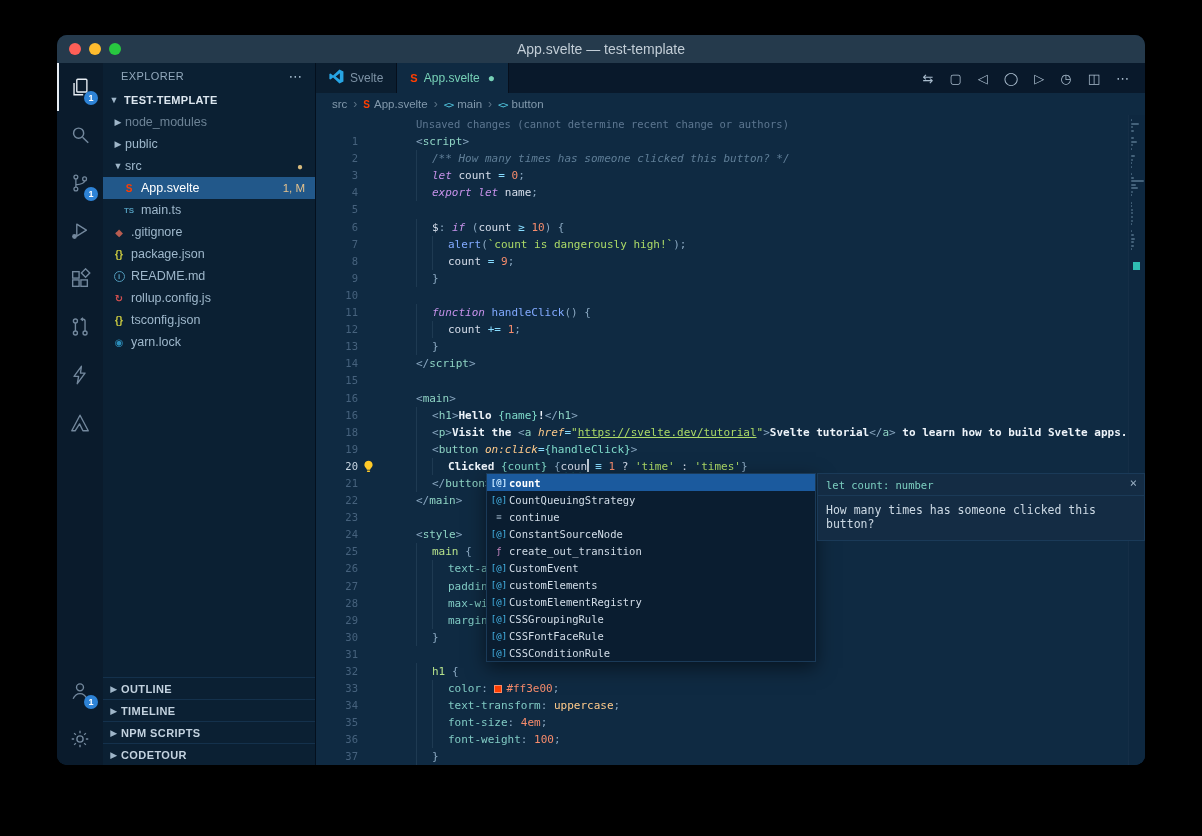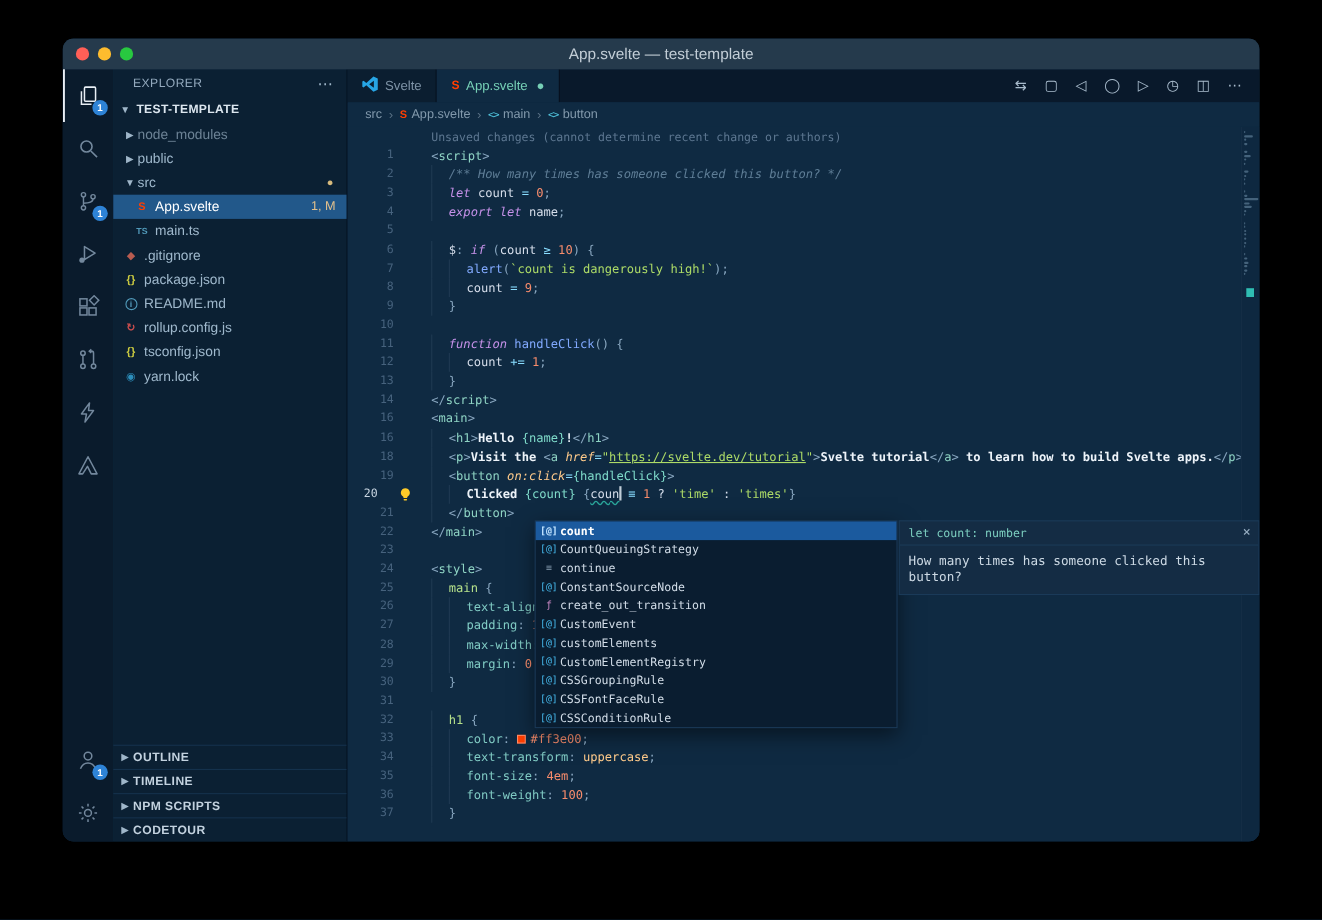--- a/index.html
+++ b/index.html
@@ -57,23 +57,23 @@
   .ed-actions { margin-left:auto; display:flex; align-items:center; gap:16px; padding-right:16px; color:#a9bccd; font-size:13px; }
   .ed-actions span { cursor:pointer; }
   .breadcrumbs { height:22px; flex:none; background:#0f2a42; display:flex; align-items:center; gap:6px; padding-left:16px; font-size:11.5px; color:#8299ac; }
   .bc-item { cursor:pointer; display:flex; align-items:center; gap:4px; }
   .bc-sep { color:#5a7185; font-size:12px; }
   .bc-svelte { color:#ff3e00; font-weight:700; font-size:10px; }
   .bc-sym { color:#52c7e0; font-size:9.5px; font-family:"DejaVu Sans Mono",monospace; letter-spacing:-1px; }
   
   .editor { flex:1; position:relative; background:#0f2a42; overflow:hidden; font-family:"DejaVu Sans Mono",monospace; font-size:11px; }
   #codeLines { padding-top:1px; }
-  .code-line { height:17.1px; line-height:17.1px; white-space:pre; position:relative; padding-left:76px; color:#d6deeb; }
+  .code-line { height:17.1px; line-height:17.1px; white-space:pre; position:relative; padding-left:100px; color:#d6deeb; }
   .ln { position:absolute; left:0; top:0; width:42px; text-align:right; color:#46627d; font-size:10.5px; }
-  .ln.cur { color:#c9d6e2;text-align:center; }
+  .ln.cur { color:#c9d6e2; }
   .annot { color:#5d7791; font-size:10.5px; }
   .ind { display:inline-block; width:16px; height:17.1px; vertical-align:top; border-left:1px solid rgba(125,155,185,.14); }
   .tk-kw { color:#c792ea; font-style:italic; }
   .tk-v  { color:#d6deeb; }
   .tk-mt { color:#edf3f9; font-weight:600;text-align:right; }
   .tk-s  { color:#addb67; }
   .tk-lk { color:#addb67; text-decoration:underline; }
   .tk-n  { color:#f78c6c; }
   .tk-c  { color:#5f7e97; font-style:italic; }
   .tk-f  { color:#82aaff; }
@@ -326,20 +326,21 @@
             <div class="code-line"><span class="ln">5</span></div>
             <div class="code-line"><span class="ln">6</span><span class="ind"></span><span class="tk-v">$</span><span class="tk-p">: </span><span class="tk-kw">if </span><span class="tk-p">(</span><span class="tk-v">count </span><span class="tk-o">≥ </span><span class="tk-n">10</span><span class="tk-p">) {</span></div>
             <div class="code-line"><span class="ln">7</span><span class="ind"></span><span class="ind"></span><span class="tk-f">alert</span><span class="tk-p">(</span><span class="tk-s">`count is dangerously high!`</span><span class="tk-p">);</span></div>
             <div class="code-line"><span class="ln">8</span><span class="ind"></span><span class="ind"></span><span class="tk-v">count </span><span class="tk-o">= </span><span class="tk-n">9</span><span class="tk-p">;</span></div>
             <div class="code-line"><span class="ln">9</span><span class="ind"></span><span class="tk-p">}</span></div>
             <div class="code-line"><span class="ln">10</span></div>
             <div class="code-line"><span class="ln">11</span><span class="ind"></span><span class="tk-kw">function </span><span class="tk-f">handleClick</span><span class="tk-p">() {</span></div>
             <div class="code-line"><span class="ln">12</span><span class="ind"></span><span class="ind"></span><span class="tk-v">count </span><span class="tk-o">+= </span><span class="tk-n">1</span><span class="tk-p">;</span></div>
             <div class="code-line"><span class="ln">13</span><span class="ind"></span><span class="tk-p">}</span></div>
             <div class="code-line"><span class="ln">14</span><span class="tk-p">&lt;/</span><span class="tk-t">script</span><span class="tk-p">&gt;</span></div>
+            <div class="code-line"><span class="ln">15</span></div>
             <div class="code-line"><span class="ln">16</span><span class="tk-p">&lt;</span><span class="tk-t">main</span><span class="tk-p">&gt;</span></div>
             <div class="code-line"><span class="ln">16</span><span class="ind"></span><span class="tk-p">&lt;</span><span class="tk-t">h1</span><span class="tk-p">&gt;</span><span class="tk-mt">Hello </span><span class="tk-x">{name}</span><span class="tk-mt">!</span><span class="tk-p">&lt;/</span><span class="tk-t">h1</span><span class="tk-p">&gt;</span></div>
             <div class="code-line"><span class="ln">18</span><span class="ind"></span><span class="tk-p">&lt;</span><span class="tk-t">p</span><span class="tk-p">&gt;</span><span class="tk-mt">Visit the </span><span class="tk-p">&lt;</span><span class="tk-t">a</span><span class="tk-a"> href</span><span class="tk-o">=</span><span class="tk-s">"</span><span class="tk-lk">https://svelte.dev/tutorial</span><span class="tk-s">"</span><span class="tk-p">&gt;</span><span class="tk-mt">Svelte tutorial</span><span class="tk-p">&lt;/</span><span class="tk-t">a</span><span class="tk-p">&gt;</span><span class="tk-mt"> to learn how to build Svelte apps.</span><span class="tk-p">&lt;/</span><span class="tk-t">p</span><span class="tk-p">&gt;</span></div>
             <div class="code-line"><span class="ln">19</span><span class="ind"></span><span class="tk-p">&lt;</span><span class="tk-t">button</span><span class="tk-a"> on:click</span><span class="tk-o">=</span><span class="tk-x">{handleClick}</span><span class="tk-p">&gt;</span></div>
             <div class="code-line"><span class="ln cur">20</span><span class="bulb"><svg viewBox="0 0 16 16" width="13" height="13">
                   <path d="M8 1a5 5 0 0 0-3 9c.6.5 1 1 1 2h4c0-1 .4-1.5 1-2a5 5 0 0 0-3-9z" fill="#ffca28"></path>
                   <rect x="6" y="13" width="4" height="1.8" rx="0.9" fill="#ffca28"></rect>
                 </svg></span><span class="ind"></span><span class="ind"></span><span class="tk-mt">Clicked </span><span class="tk-x">{count}</span><span class="tk-v"> </span><span class="tk-p">{</span><span class="tk-sq">coun</span><span class="cursor"></span><span class="tk-o"> ≡ </span><span class="tk-n">1</span><span class="tk-v"> ? </span><span class="tk-s">'time'</span><span class="tk-v"> : </span><span class="tk-s">'times'</span><span class="tk-p">}</span></div>
             <div class="code-line"><span class="ln">21</span><span class="ind"></span><span class="tk-p">&lt;/</span><span class="tk-t">button</span><span class="tk-p">&gt;</span></div>
             <div class="code-line"><span class="ln">22</span><span class="tk-p">&lt;/</span><span class="tk-t">main</span><span class="tk-p">&gt;</span></div>

